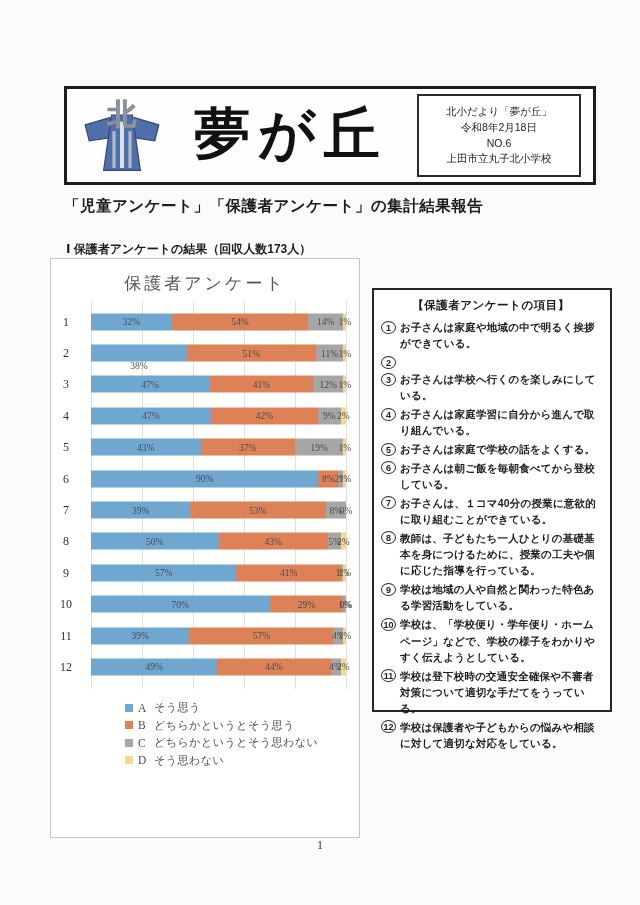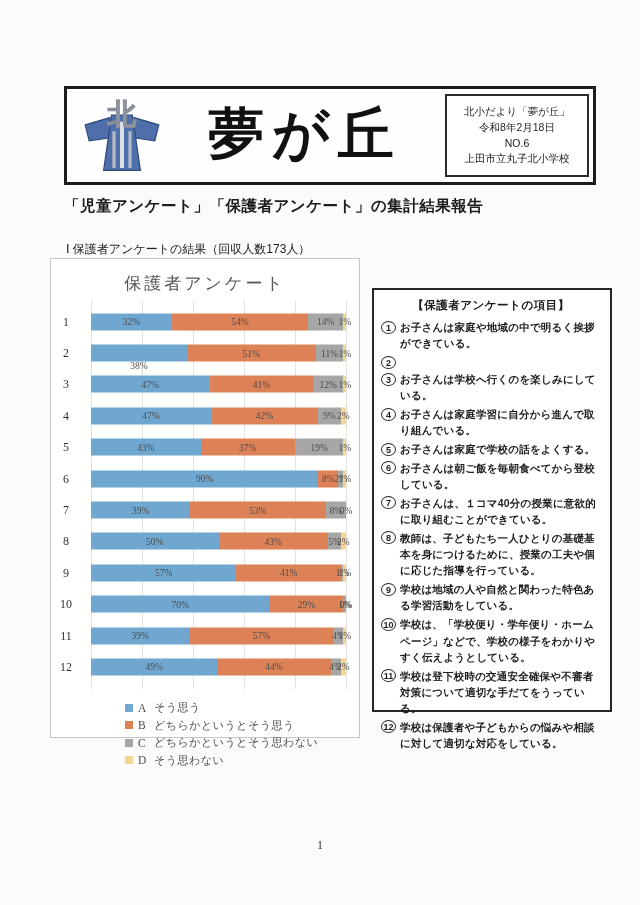--- a/index.html
+++ b/index.html
@@ -6,29 +6,29 @@
   html,body { background:#e8e8e6; }
   body { font-family:"Liberation Sans","DejaVu Sans",sans-serif; color:#1c1c1c; }
   .page { position:relative; width:640px; height:905px; margin:0 auto; background:#fcfbf9; overflow:hidden; }
 
   
   .header { position:absolute; left:64px; top:86px; width:532px; height:99px;
             border:3px solid #1c1c1c; background:#fefefe; display:flex; align-items:center; }
   .logo { flex:none; margin-left:12px; width:86px; height:84px; display:flex; align-items:center; justify-content:center; }
   .masthead { flex:1; text-align:center; font-size:56px; font-weight:900; letter-spacing:8px; color:#111;
               font-family:"Liberation Sans","DejaVu Sans",sans-serif; line-height:1; padding-bottom:4px; }
-  .infobox { flex:none; width:144px; margin-right:4px; border:2px solid #2a2a2a; padding:8px 4px;
+  .infobox { flex:none; width:164px; margin-right:12px; border:2px solid #2a2a2a; padding:8px 4px;
              font-size:10.5px; line-height:1.5; text-align:center; font-weight:500; background:#fff; }
 
   
   .headline { position:absolute; left:64px; top:196px; font-size:15.5px; font-weight:800; letter-spacing:.5px; }
-  .section-title { position:absolute; left:66px; top:241px; font-size:12px; font-weight:400; }
+  .section-title { position:absolute; left:66px; top:241px; font-size:12px; font-weight:700; }
 
   
-  .chartbox { position:absolute; left:50px; top:258px; width:310px; height:480px;
+  .chartbox { position:absolute; left:50px; top:258px; width:310px; height:580px;
               border:1px solid #c9c7c2; background:#fffffe; }
   .chart-title { position:absolute; top:13px; left:0; right:0; text-align:center;
                  font-family:"Liberation Serif","DejaVu Serif",serif; font-size:17px; letter-spacing:3px; color:#555; }
   .gridlines { position:absolute; left:40px; top:42px; width:255px; height:388px; }
   .gridline { position:absolute; top:0; bottom:0; width:1px; background:#e3e2de; }
   .rows { position:absolute; left:0; top:47px; width:100%; }
   .bar-row { position:relative; height:31.4px; }
   .cat-label { position:absolute; left:0; top:50%; transform:translateY(-50%); width:30px; text-align:center;
                font-family:"Liberation Serif","DejaVu Serif",serif; font-size:12px; color:#333; }
   .track { position:absolute; left:40px; top:50%; transform:translateY(-50%); width:255px; height:17px; }

